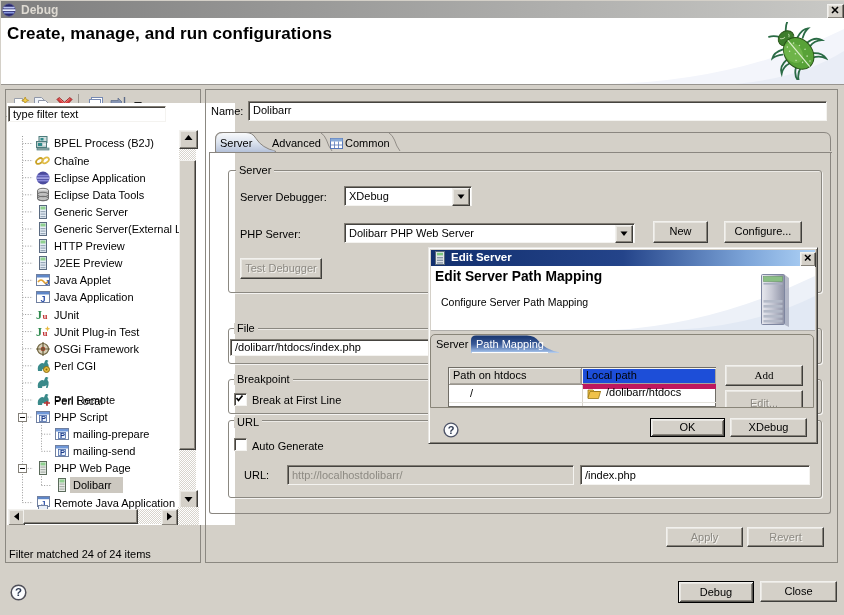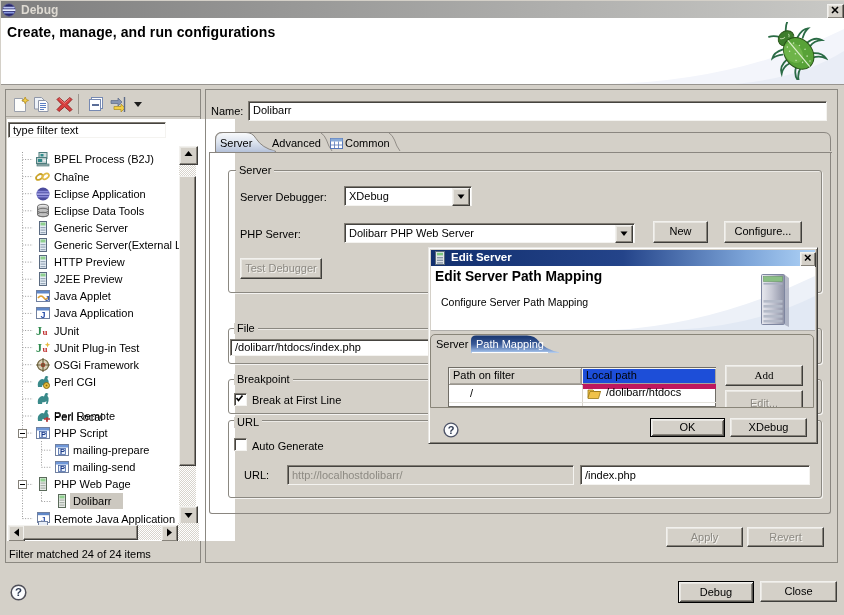--- a/index.html
+++ b/index.html
@@ -40,21 +40,21 @@
           <path d="M3,2 L9,8 M9,2 L3,8" stroke="#000" stroke-width="1.6"></path>
         </svg>
   </div>
 </div>
 
 <div class="abs" id="banner" style="left:-1px;top:17px;width:846px;height:66px;background:#fff;">
   <svg class="abs" style="left:606px;top:1px" width="238" height="65" viewBox="0 0 238 65">
     <path d="M0,65 Q130,63 238,10 L238,65 Z" fill="#f3f5fb"></path>
     <path d="M130,65 Q195,59 238,32 L238,65 Z" fill="#e9edf6"></path>
   </svg>
-  <div class="abs" style="left:7px;top:6px;font-weight:bold;font-size:14px;letter-spacing:.1px;">Create, manage, and run configurations</div>
+  <div class="abs" style="left:7px;top:6px;font-weight:bold;font-size:17px;letter-spacing:.1px;">Create, manage, and run configurations</div>
 
   <svg class="abs" style="left:767px;top:4px" width="61" height="58" viewBox="0 0 64 62">
     <g transform="rotate(-40 32 32)">
       <g stroke="#2a6b45" stroke-width="1.9" fill="none" stroke-linecap="round">
         <path d="M22,20 Q12,16 7,20 Q12,20 18,24"></path>
         <path d="M19,31 Q7,31 4,39 Q10,34 18,36"></path>
         <path d="M21,43 Q12,49 13,57 Q16,50 24,47"></path>
         <path d="M42,20 Q52,16 57,20 Q52,20 46,24"></path>
         <path d="M45,31 Q57,31 60,39 Q54,34 46,36"></path>
         <path d="M43,43 Q52,49 51,57 Q48,50 40,47"></path>
@@ -121,21 +121,21 @@
       <path d="M4,10.5 h7 v-2.5 l4,4 -4,4 v-2.5 h-7 z" fill="#f3cf45" stroke="#ab8a1c" stroke-width=".7"></path>
       <path d="M14.5,1 v15" stroke="#5c6a88" stroke-width="1.4"></path>
     </svg>
 
     <svg class="abs" style="left:128px;top:12px" width="9" height="6" viewBox="0 0 9 6">
           <path d="M0,0 h8 l-4,5 z" fill="#1c1c1c"></path>
         </svg>
   </div>
   <div class="abs" style="left:0;top:26px;width:194px;height:1px;background:#a8a49c;"></div>
 
-  <div class="abs" id="treearea" style="left:1px;top:29px;width:228px;height:422px;background:#fff;overflow:hidden;">
+  <div class="abs" id="treearea" style="left:1px;top:13px;width:228px;height:422px;background:#fff;overflow:hidden;">
 
     <div class="edit" style="left:1px;top:3px;width:156px;height:14px;">
           <div class="txt" style="top:1px;">type filter text</div>
         </div>
     <svg class="abs" style="left:0;top:0" width="192" height="423" viewBox="0 0 192 423">
 <path d="M15.5,33 V400" stroke="#9a9a9a" stroke-width="1" stroke-dasharray="1 1.6" fill="none"></path>
 <path d="M15.5,40.5 H26" stroke="#9a9a9a" stroke-width="1" stroke-dasharray="1 1.6" fill="none"></path>
 <path d="M15.5,57.6 H26" stroke="#9a9a9a" stroke-width="1" stroke-dasharray="1 1.6" fill="none"></path>
 <path d="M15.5,74.7 H26" stroke="#9a9a9a" stroke-width="1" stroke-dasharray="1 1.6" fill="none"></path>
 <path d="M15.5,91.8 H26" stroke="#9a9a9a" stroke-width="1" stroke-dasharray="1 1.6" fill="none"></path>
@@ -500,21 +500,21 @@
       </linearGradient>
           </defs>
       <path d="M40,18 L40,5 Q40,0.5 45,0.5 L96,0.5 Q104,0.5 108,6.5 Q114,14.5 128,17.2 L128,18 Z" fill="url(#pmtab)"></path>
       <rect x="41" y="17" width="76" height="1.1" fill="#fff"></rect>
     </svg>
     <div class="abs" style="left:5px;top:3px;">Server</div>
     <div class="abs" style="left:45px;top:3px;color:#fff;">Path Mapping</div>
 
     <div class="abs" style="left:17px;top:32px;width:268px;height:40px;background:#fff;border:1px solid #706d66;box-sizing:border-box;">
       <div class="abs" style="left:0;top:0;width:132px;height:16px;background:#d4d0c8;border-right:1px solid #9a968e;border-bottom:1px solid #9a968e;box-shadow:inset 1px 1px 0 #f4f3f0, inset -1px -1px 0 #a8a49c;">
-            <div class="abs" style="left:4px;top:1px;">Path on filter</div>
+            <div class="abs" style="left:4px;top:1px;">Path on htdocs</div>
           </div>
       <div class="abs" style="left:133px;top:0;width:134px;height:16px;background:#1d4ed8;border-bottom:5px solid #be185d;box-shadow:inset 1px 1px 0 #f4f3f0, inset -1px -1px 0 #a8a49c;text-align:center;">
             <div class="abs" style="left:4px;top:1px;">Local path</div>
           </div>
       <div class="abs" style="left:21px;top:19px;">/</div>
       <div class="abs" style="left:133px;top:17px;width:1px;height:21px;background:#d8d4cc;"></div>
       <svg class="abs" style="left:138px;top:19px" width="15" height="12" viewBox="0 0 15 12">
             <path d="M1,3 h5 l1.5,1.5 h6 l-2,7 h-10.5 z" fill="#f0c24a" stroke="#9a7818" stroke-width=".8"></path>
             <path d="M1,10.5 l2,-6 h11 " fill="none" stroke="#9a7818" stroke-width=".8"></path>
           </svg>

